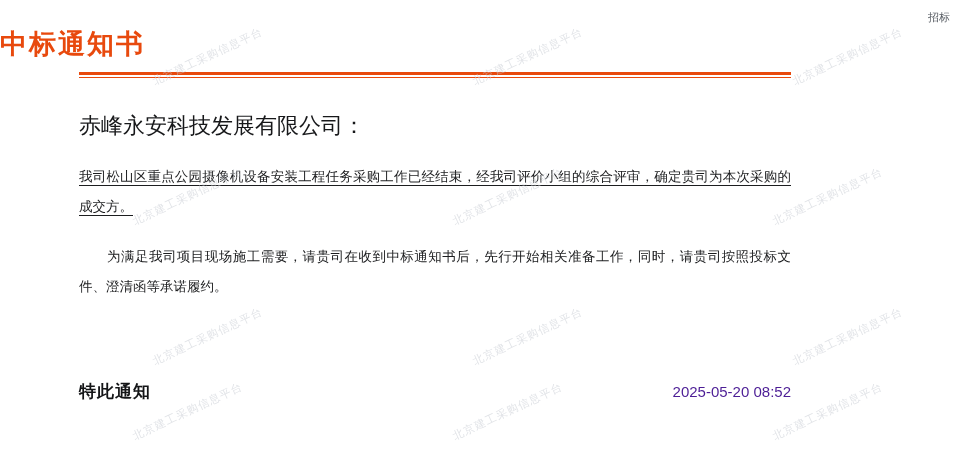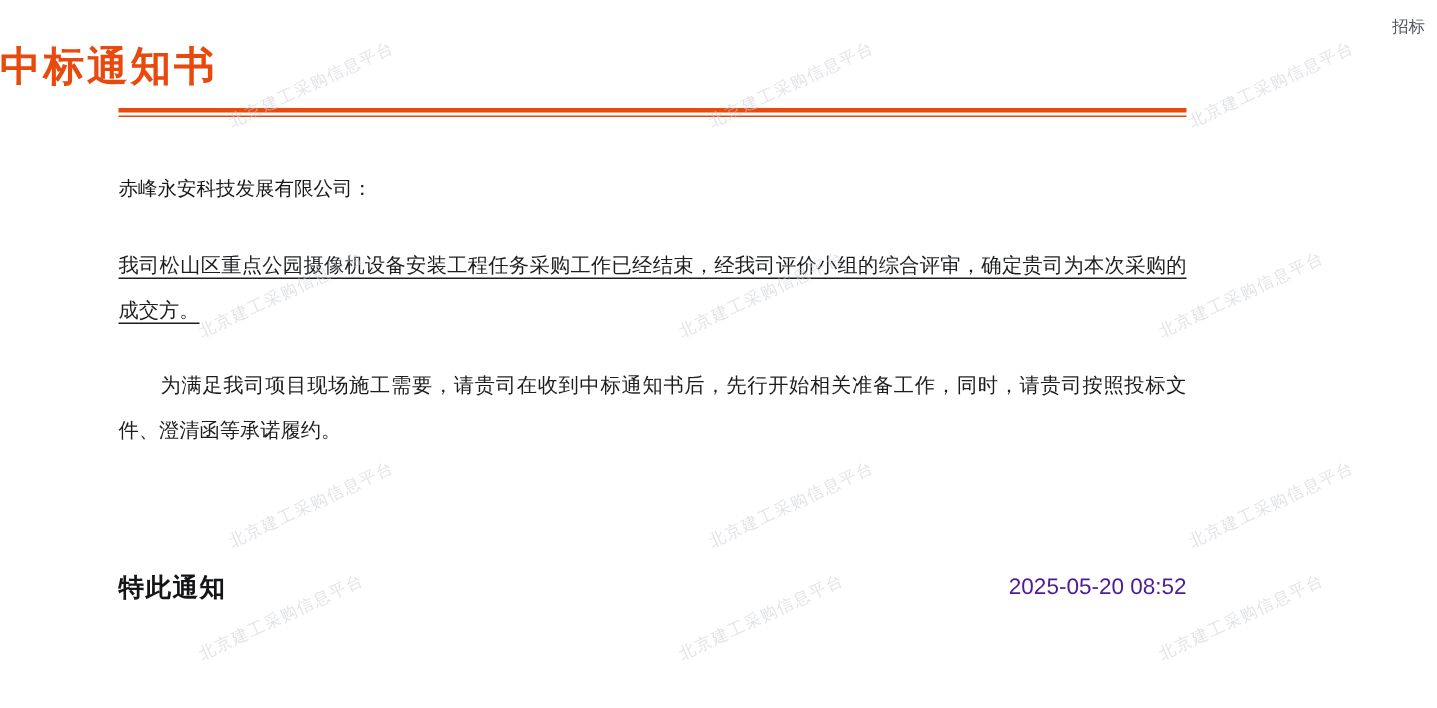--- a/index.html
+++ b/index.html
@@ -93,21 +93,21 @@
   
   #body-block {
     position: absolute;
     left: 79px;
     top: 112px;
     width: 712px;
     z-index: 4;
     color: #1a1a1a;
   }
   .addressee {
-    font-size: 13px;
+    font-size: 22px;
     line-height: 28px;
     margin-bottom: 22px;
     color: #17181a;
   }
   .para {
     font-size: 13.5px;
     line-height: 30px;
     color: #1c1d1f;
     text-align: justify;
   }

